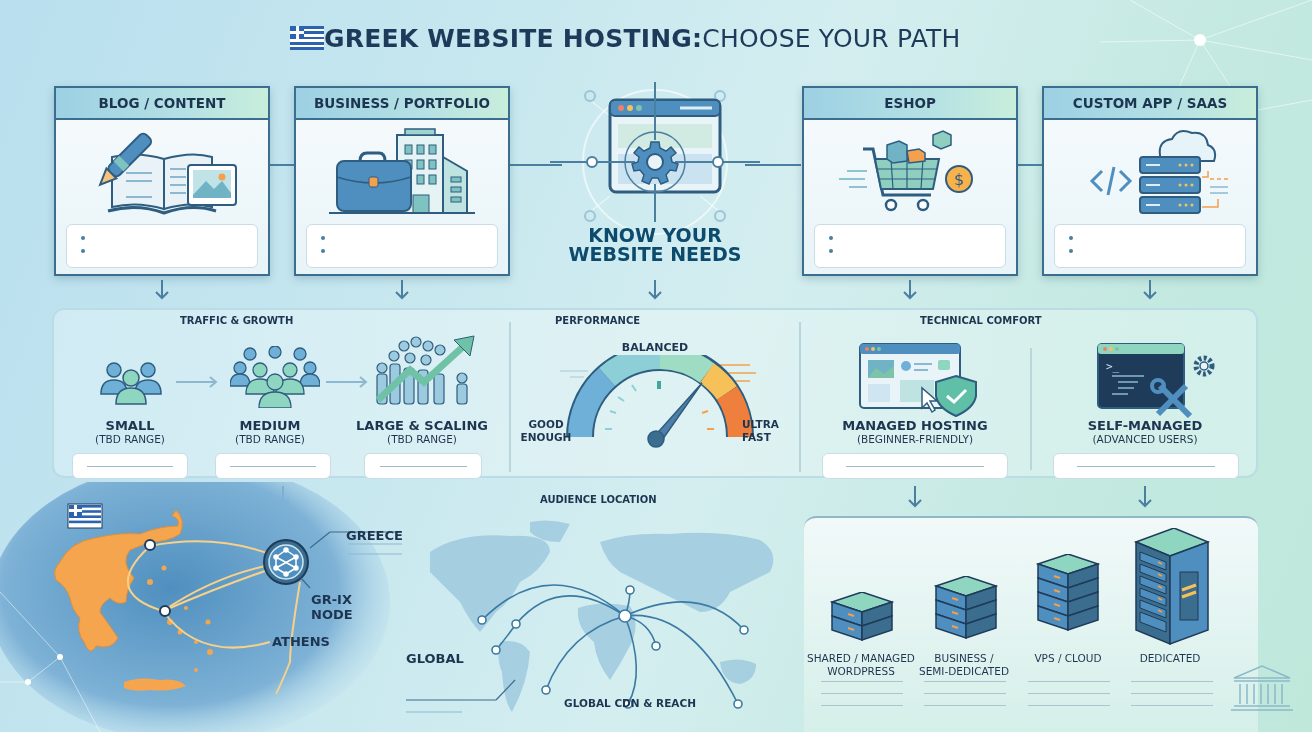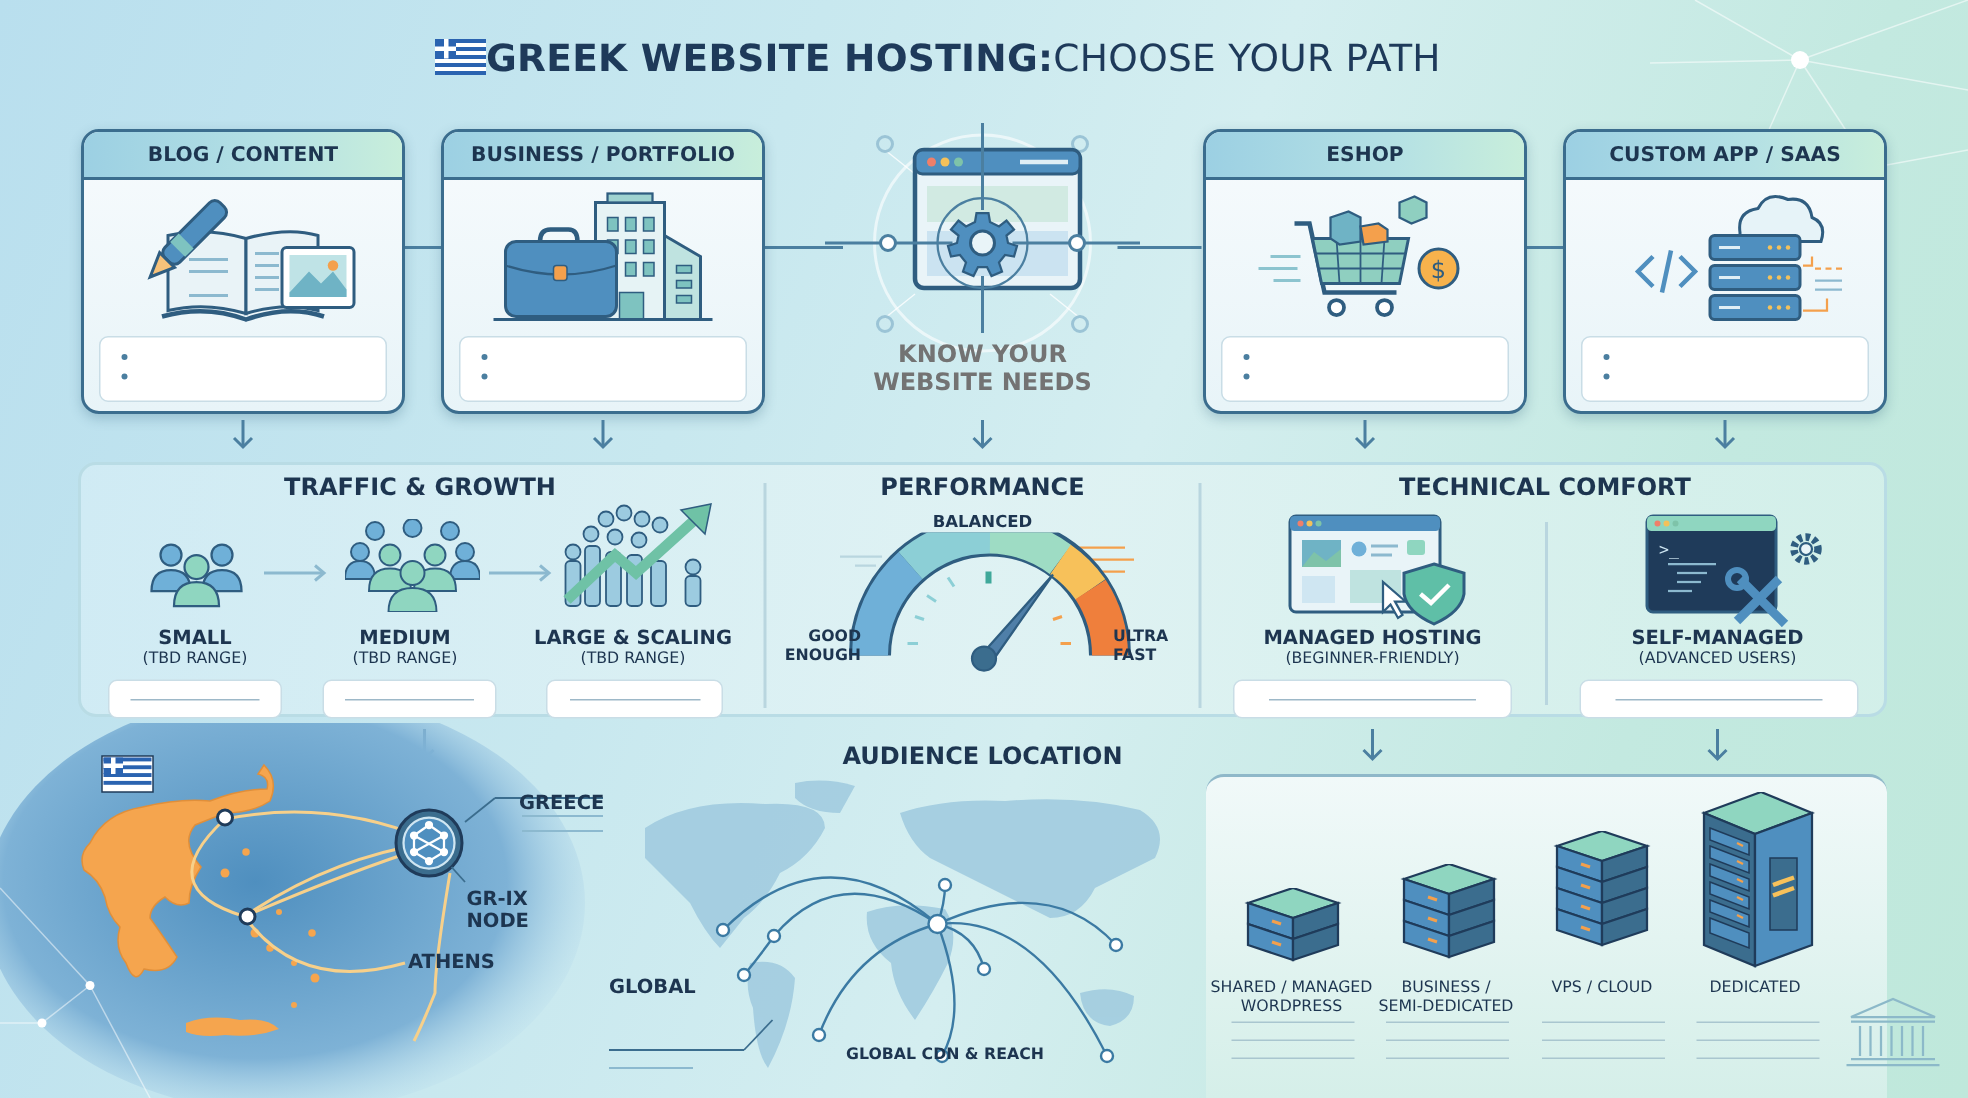--- a/index.html
+++ b/index.html
@@ -9,29 +9,29 @@
 .bold{font-weight:700}
 
 .title{left:290px;top:22px;height:32px;display:flex;align-items:center;font-size:25px;letter-spacing:0.2px;color:#1e3a5a}
 .title .b{font-weight:700}
 .title .l{font-weight:400}
 .flag{width:34px;height:24px;display:inline-block;position:relative;background:repeating-linear-gradient(#2a63b0 0 2.66px,#fff 2.66px 5.33px)}
 .flag:before{content:"";position:absolute;left:0;top:0;width:14px;height:13px;background:#2a63b0}
 .flag:after{content:"";position:absolute;left:5.5px;top:0;width:3px;height:13px;background:#fff;box-shadow:-5.5px 5px 0 -0px transparent}
 .flag i{position:absolute;left:0;top:5px;width:14px;height:3px;background:#fff}
 
-.card{width:216px;height:190px;border:2px solid #3b6d8e;border-radius:12px;background:linear-gradient(#f7fbfd,#e8f4f8);box-shadow:0 3px 8px rgba(40,90,120,.25);overflow:hidden}
+.card{width:216px;height:190px;border:2px solid #3b6d8e;border-radius:0;background:linear-gradient(#f7fbfd,#e8f4f8);box-shadow:0 3px 8px rgba(40,90,120,.25);overflow:hidden}
 .card .hd{height:32px;background:linear-gradient(90deg,#9cd0e3,#b5e1e4 60%,#c8eedb);border-bottom:2px solid #3b6d8e;display:flex;align-items:center;justify-content:center;font-weight:700;font-size:13.5px;color:#1d3550}
 .card .ic{height:104px;display:flex;align-items:center;justify-content:center}
 .card .box{margin:0 10px;height:44px;border:1px solid #c9dde6;border-radius:6px;background:#fff;padding:8px 10px;position:relative}
 .card .box span{display:block;width:4px;height:4px;border-radius:50%;background:#4b7fa0;margin:3px 0 9px 4px}
 .hline{height:2px;background:#4b7fa0}
 
 .panel{left:52px;top:308px;width:1206px;height:170px;border:2px solid #b9dce5;border-radius:12px;background:linear-gradient(90deg,rgba(214,238,246,.75),rgba(226,243,244,.8),rgba(215,241,236,.8))}
-.sect-title{font-weight:700;font-size:16px;color:#1d3550;text-align:center}
+.sect-title{font-weight:700;font-size:10px;color:#1d3550;text-align:left}
 .lbl{font-weight:700;font-size:13px;text-align:center;color:#1d3550;line-height:15px}
 .sub{font-size:10.5px;text-align:center;color:#1d3550;line-height:13px}
 .inbox{height:26px;border:1px solid #c9dde6;border-radius:6px;background:#fff;display:flex;align-items:center;justify-content:center}
 .inbox i{display:block;width:75%;height:1px;background:#9db8c8}
 .divider{width:2px;background:#b9d6df}
 
 .srvpanel{left:804px;top:516px;width:454px;height:216px;border-top:2px solid #8fb8c9;border-radius:12px 12px 0 0;background:linear-gradient(#f1f9f9,#d5efe9)}
 .slbl{font-weight:400;font-size:10.5px;text-align:center;color:#1d3550;line-height:13px}
 .sl{height:1px;background:#a9c6cf;margin-top:11px}
 </style>
@@ -163,21 +163,21 @@
   <line x1="105" y1="0" x2="105" y2="58" stroke="#4b7fa0" stroke-width="2"></line>
     <line x1="105" y1="102" x2="105" y2="140" stroke="#4b7fa0" stroke-width="2"></line>
   <circle cx="105" cy="80" r="30" fill="none" stroke="#4b7fa0" stroke-width="1.5"></circle>
   <g transform="translate(105 80)">
     <g fill="#4f8fbf" stroke="#2f5d80" stroke-width="1.5">
       <path d="M-4 -20 L4 -20 L5 -14 L11 -11 L16 -15 L21 -9 L16 -5 L17 0 L23 2 L21 9 L15 8 L11 13 L13 19 L6 22 L3 16 L-3 16 L-6 22 L-13 19 L-11 13 L-15 8 L-21 9 L-23 2 L-17 0 L-16 -5 L-21 -9 L-16 -15 L-11 -11 L-5 -14Z"></path>
     </g>
     <circle r="8" fill="#e9f4f8" stroke="#2f5d80" stroke-width="2"></circle>
   </g>
 </svg>
-<div class="abs" style="left:565px;top:226px;width:180px;text-align:center;font-weight:700;font-size:16px;color:#737373;line-height:19px">
+<div class="abs" style="left:565px;top:226px;width:180px;text-align:center;font-weight:700;font-size:19px;color:#0c4a6e;line-height:19px">
   <div>KNOW YOUR</div>
     <div>WEBSITE NEEDS</div>
 </div>
 
 <div class="abs card" style="left:802px;top:86px">
   <div class="hd">ESHOP</div>
   <div class="ic">
     <svg width="150" height="90">
       <g stroke="#8cc4cf" stroke-width="2">
           <line x1="12" y1="44" x2="32" y2="44"></line>
@@ -378,21 +378,21 @@
       <line x1="72" y1="30" x2="76" y2="36"></line>
     </g>
   <line x1="99" y1="26" x2="99" y2="34" stroke="#3fa89a" stroke-width="4"></line>
   <g stroke="#f4a04c" stroke-width="2">
       <line x1="148" y1="56" x2="142" y2="58"></line>
       <line x1="154" y1="74" x2="147" y2="74"></line>
     </g>
   <path d="M92 84 L142 28 L100 88Z" fill="#4f7fa8" stroke="#2f5d80" stroke-width="1.5"></path>
   <circle cx="96" cy="84" r="8" fill="#3b6d8e" stroke="#2f5d80" stroke-width="1.5"></circle>
 </svg>
-<div class="abs sub bold" style="left:518px;top:418px;width:56px;font-size:10.5px;text-align:right">
+<div class="abs sub bold" style="left:518px;top:418px;width:56px;font-size:10.5px;text-align:center">
     <div>GOOD</div>
     <div>ENOUGH</div>
   </div>
 <div class="abs sub bold" style="left:742px;top:418px;width:50px;font-size:10.5px;text-align:left">
     <div>ULTRA</div>
     <div>FAST</div>
   </div>
 
 <div class="abs sect-title" style="left:920px;top:315px;width:220px">TECHNICAL COMFORT</div>
 <svg class="abs" style="left:856px;top:342px" width="126" height="76">

